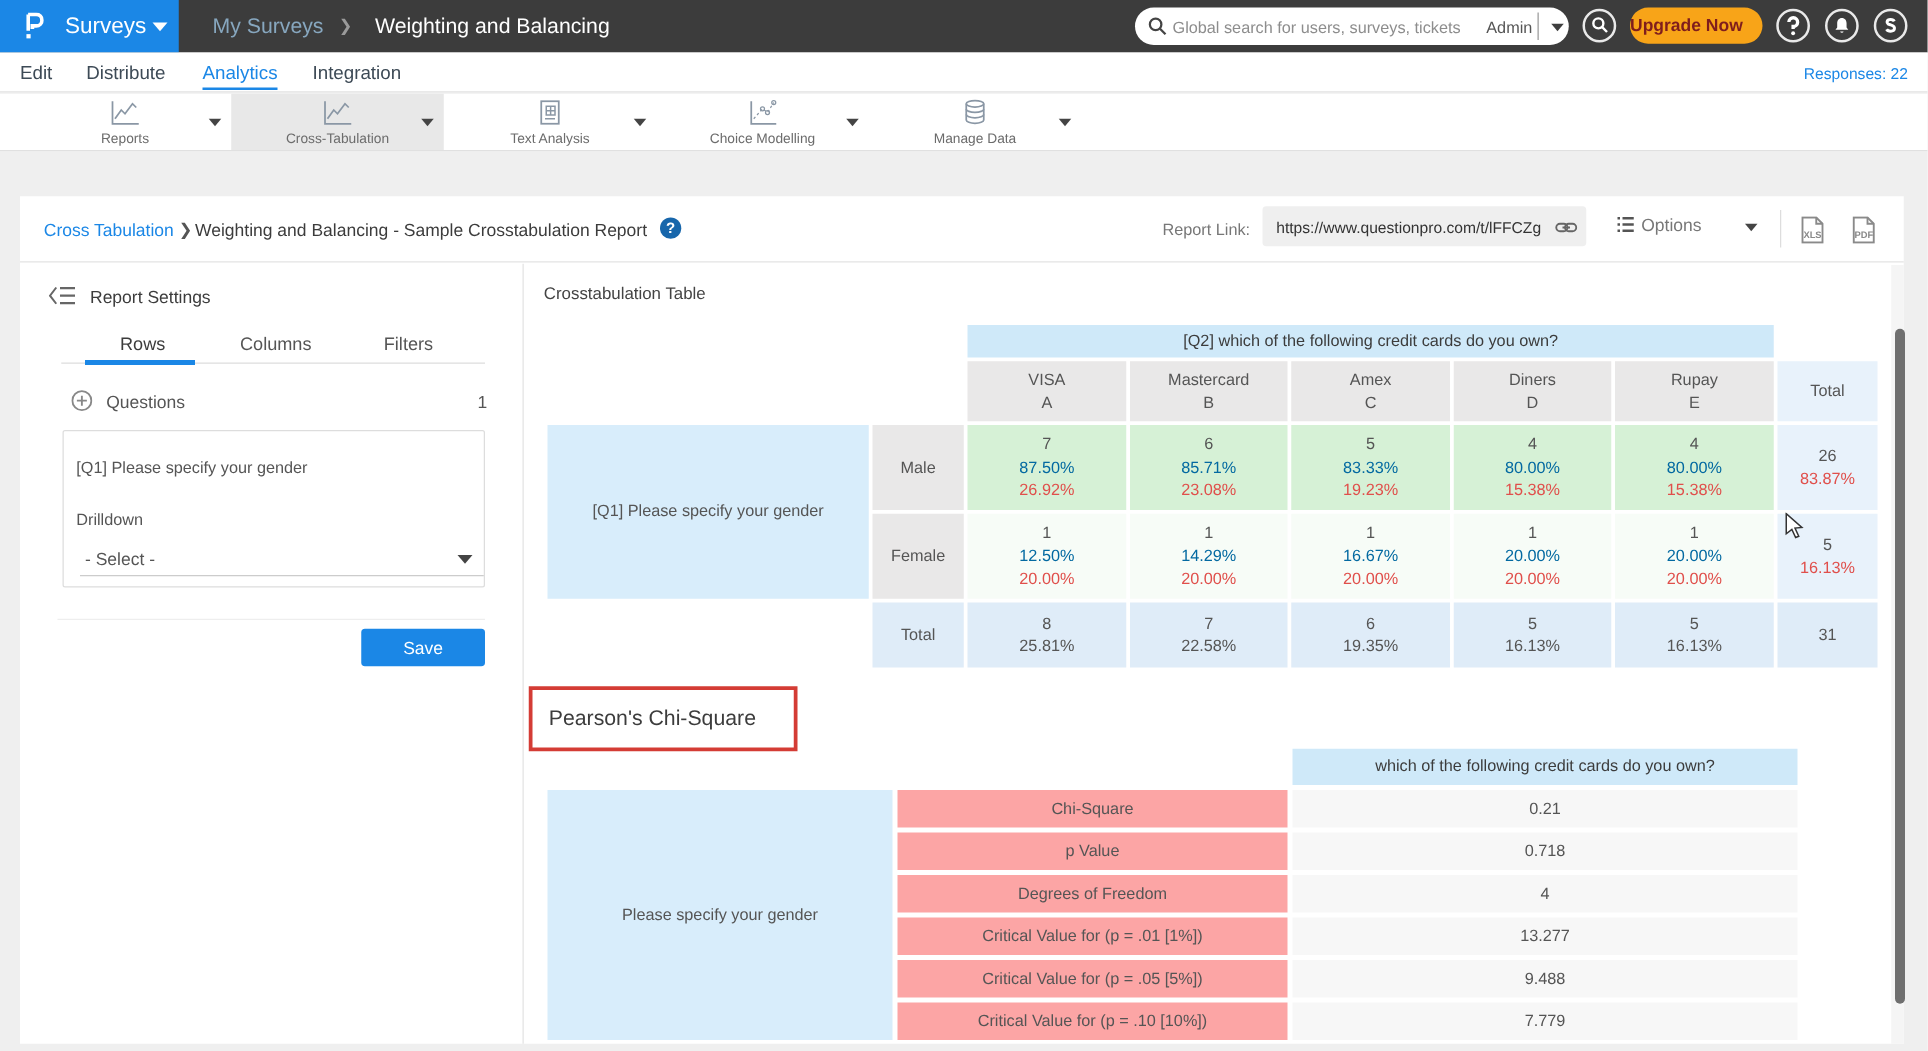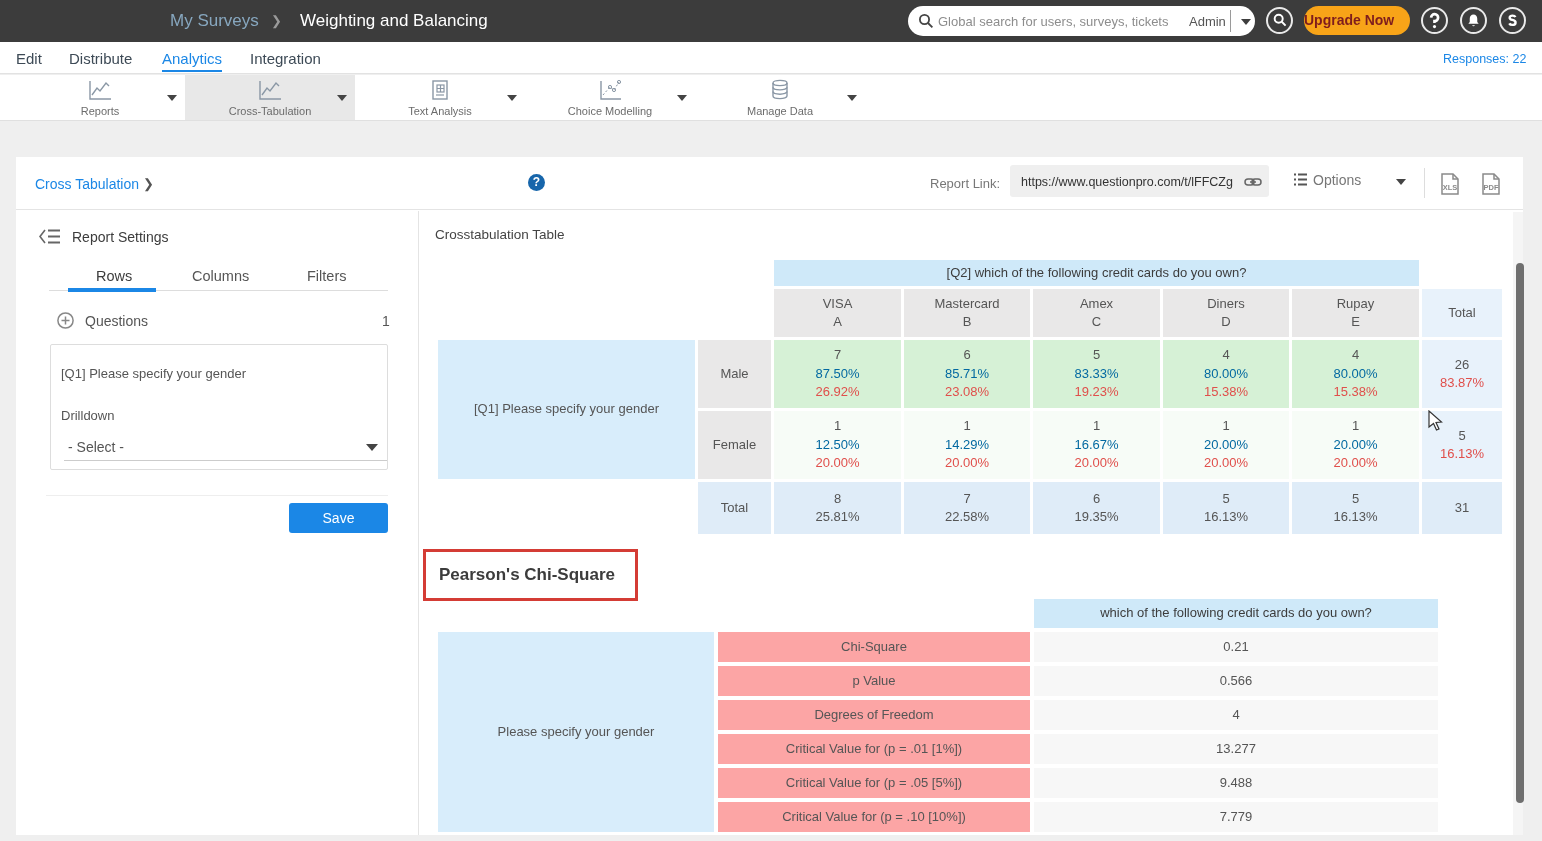--- a/index.html
+++ b/index.html
@@ -67,30 +67,39 @@
 .redtx  { color:#e04f4b; }
 
 #chitab { position:absolute; left:418px; top:438px; border-spacing:4px; }
 #chitab td.blueh { background:#cfe9f9; }
 #chitab td.stub  { background:#d8edfb; }
 #chitab td.lab   { background:#fca5a5; }
 #chitab td.val   { background:#f7f7f7; }
 
 #redbox { position:absolute; left:407px; top:392px; width:215px; height:52px;
   border:3px solid #d43c35; }
-#redbox span { position:absolute; left:13px; top:13px; font-size:17px; font-weight:bold; color:#3c3c3c;text-align:center; }
+#redbox span { position:absolute; left:13px; top:13px; font-size:17px; font-weight:normal; color:#3c3c3c;text-align:center; }
 
 
 #sbtrack { position:absolute; left:1497px; top:55px; width:10px; height:623px; background:#f5f5f5; }
 #sbthumb { position:absolute; left:1500px; top:106px; width:8px; height:540px; background:#6f6f6f; border-radius:4px; }
 </style>
 </head>
 <body>
 
 <div id="topbar">
+  <div id="logo">
+    <svg width="14" height="21" viewBox="0 0 14 21" style="position:absolute;left:21px;top:10px">
+      <path d="M1.5 14.6 L1.5 1.5" stroke="#fff" stroke-width="3" fill="none"></path>
+      <path d="M1.5 1.5 L8 1.5 A4.6 4.6 0 0 1 8 10.7 L4.9 10.7 L4.9 13.2" stroke="#fff" stroke-width="3" fill="none"></path>
+      <rect x="0" y="17.3" width="3.5" height="3.5" fill="#fff"></rect>
+    </svg>
+    <span class="brand">Surveys</span>
+      <div class="caret"></div>
+  </div>
   <span class="crumb1">My Surveys</span>
   <span class="crumb-sep">❯</span>
   <span class="crumb2">Weighting and Balancing</span>
 
   <div id="searchpill">
     <svg class="mag" width="16" height="16" viewBox="0 0 16 16">
       <circle cx="6.5" cy="6.5" r="4.6" stroke="#444" stroke-width="1.8" fill="none"></circle>
       <path d="M10 10 L14.4 14.4" stroke="#444" stroke-width="1.8"></path>
     </svg>
     <span class="ph">Global search for users, surveys, tickets</span>
@@ -189,20 +198,21 @@
     </div>
     <div class="lbl">Manage Data</div>
       <div class="tcaret"></div>
   </div>
 </div>
 
 <div id="card">
   <div id="cardhead">
     <span class="abs" style="left:19px; top:19px; font-size:14px; color:#1b87e6;">Cross Tabulation</span>
     <span class="abs" style="left:127px; top:19px; font-size:13px; color:#555;">❯</span>
+    <span class="abs" style="left:140px; top:19px; font-size:14px; color:#3c3c3c;">Weighting and Balancing - Sample Crosstabulation Report</span>
     <span class="abs" style="left:512px; top:17px; width:17px; height:17px; background:#1766ab; border-radius:50%; color:#fff; font-size:12px; font-weight:bold; text-align:center; line-height:17px;">?</span>
 
     <span class="abs" style="left:914px; top:19px; font-size:13px; color:#777;">Report Link:</span>
     <div class="abs" style="left:994px; top:8px; width:259px; height:32px; background:#efefef; border-radius:3px;">
       <span class="abs" style="left:11px; top:10px; font-size:12.5px; color:#333;">https://www.questionpro.com/t/lFFCZg</span>
       <svg class="abs" style="left:234px; top:10px" width="18" height="14" viewBox="0 0 18 14">
         <rect x="1" y="4" width="9" height="6" rx="3" stroke="#666" stroke-width="1.5" fill="none"></rect>
         <rect x="8" y="4" width="9" height="6" rx="3" stroke="#666" stroke-width="1.5" fill="none"></rect>
         <path d="M6 7 L12 7" stroke="#666" stroke-width="1.5"></path>
       </svg>
@@ -321,21 +331,21 @@
       <td style="width:312px"></td>
       <td class="blueh" style="width:404px; font-size:13px; color:#3c3c3c;">which of the following credit cards do you own?</td>
     </tr>
     <tr style="height:30px">
       <td class="stub" rowspan="6">Please specify your gender</td>
       <td class="lab">Chi-Square</td>
           <td class="val">0.21</td>
     </tr>
     <tr style="height:30px">
           <td class="lab">p Value</td>
-          <td class="val">0.566</td>
+          <td class="val">0.718</td>
         </tr>
     <tr style="height:30px">
           <td class="lab">Degrees of Freedom</td>
           <td class="val">4</td>
         </tr>
     <tr style="height:30px">
           <td class="lab">Critical Value for (p = .01 [1%])</td>
           <td class="val">13.277</td>
         </tr>
     <tr style="height:30px">

